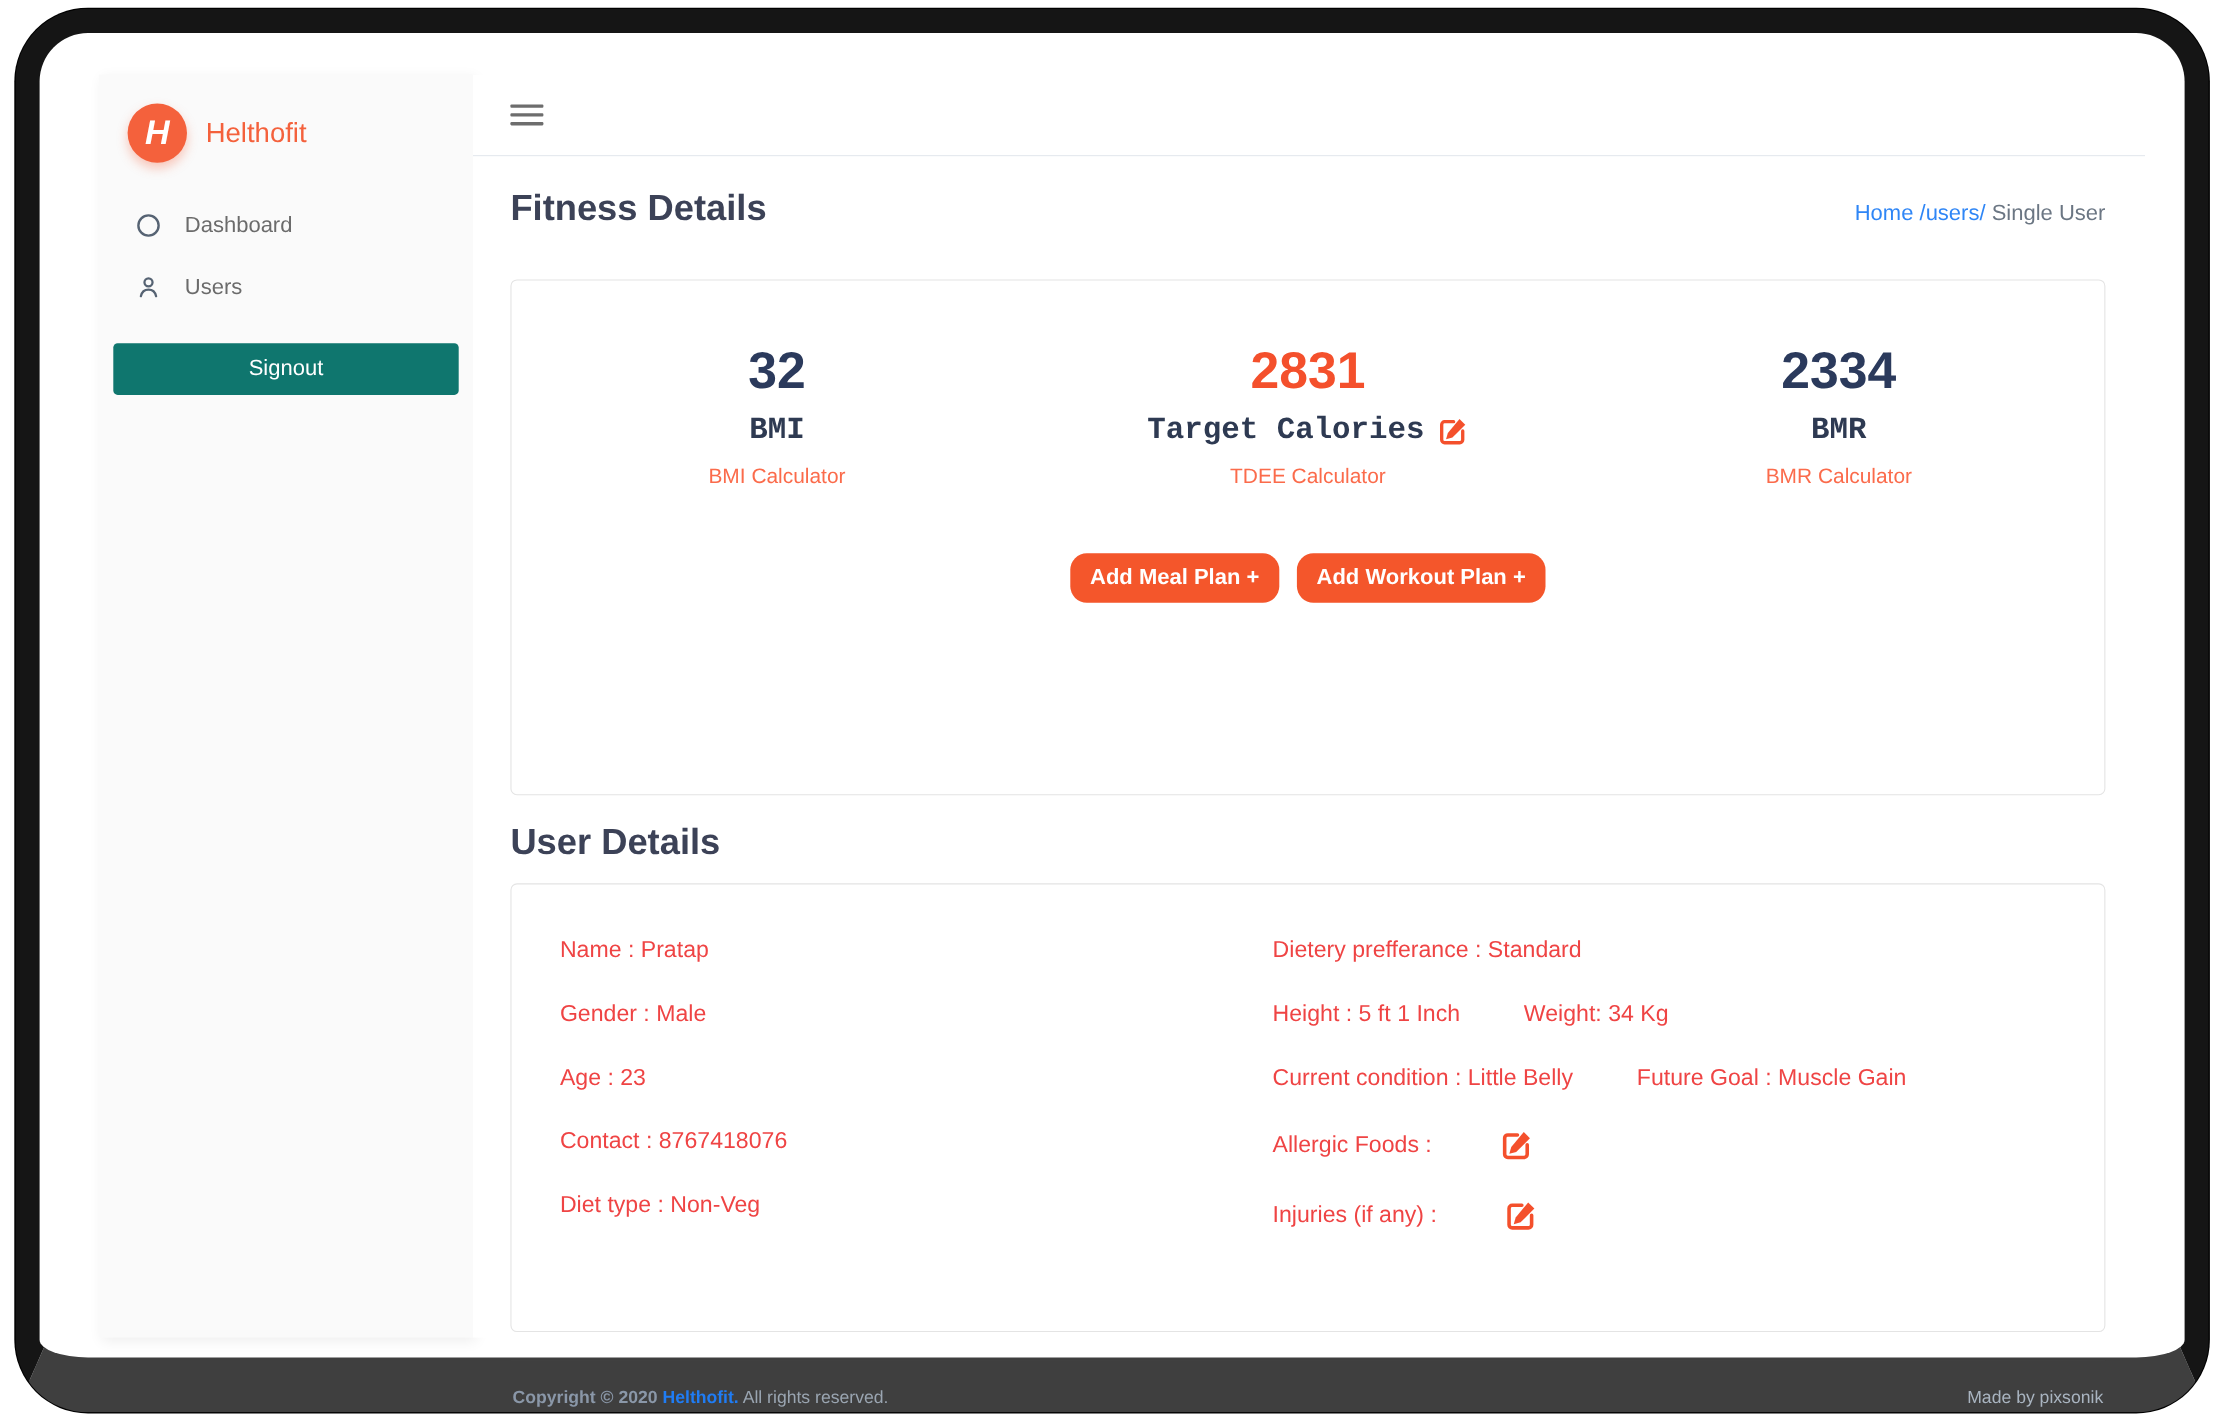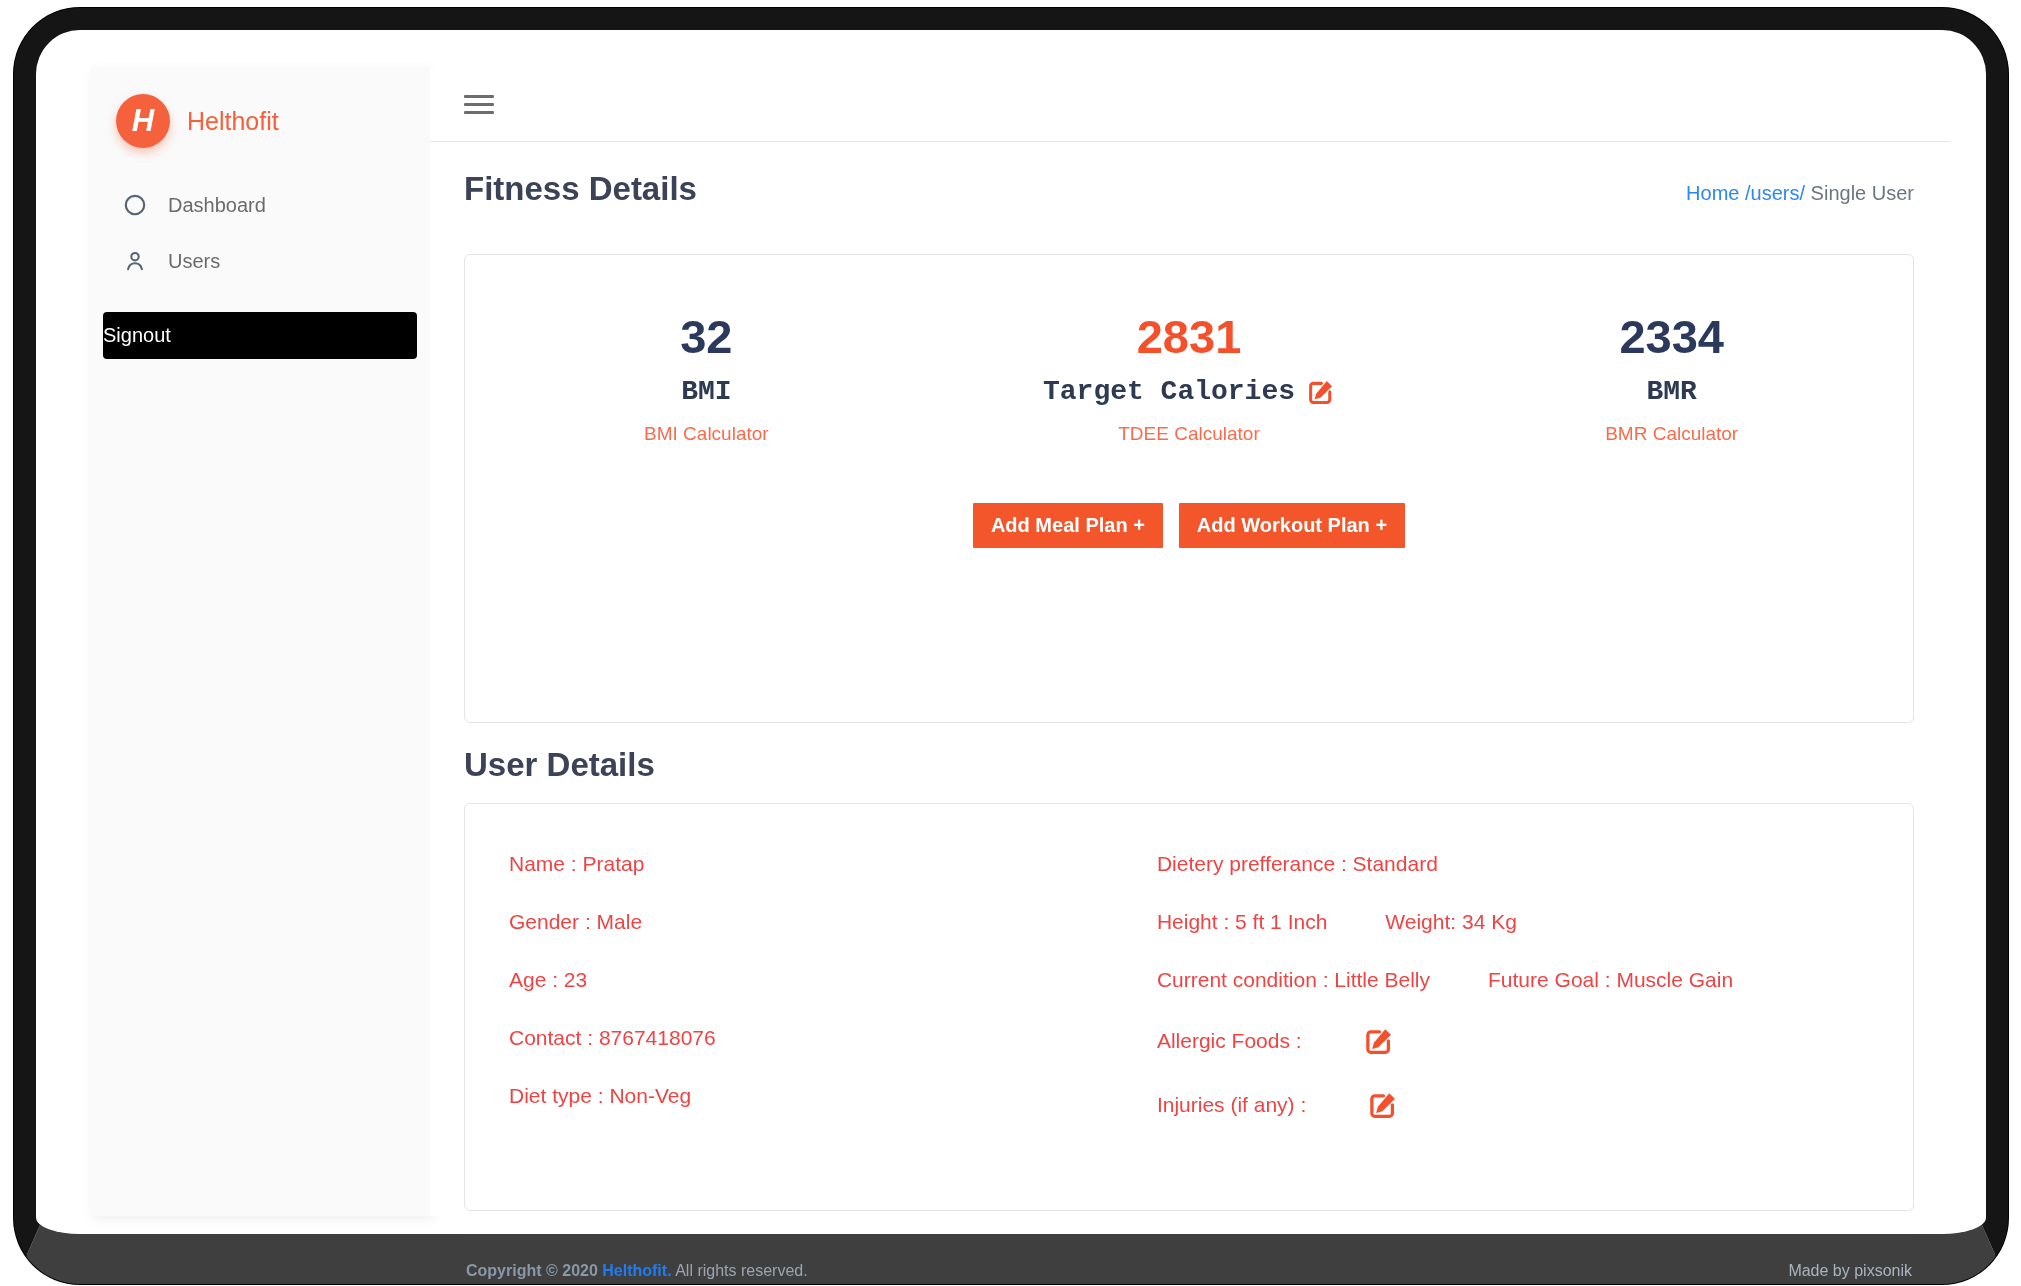--- a/index.html
+++ b/index.html
@@ -28,21 +28,21 @@
     width:54px; height:54px; border-radius:50%; background:#f4613c; color:#fff;
     display:flex; align-items:center; justify-content:center;
     font-style:italic; font-weight:bold; font-size:31px;
     box-shadow:0 5px 10px rgba(244,97,60,.35);
   }
   .brand { color:#f4613c; font-size:25px; }
   .nav { margin-top:44px; display:flex; flex-direction:column; gap:30px; padding-left:32px; }
   .nav-item { display:flex; align-items:center; gap:20px; font-size:20px; color:#6b6b6b; cursor:pointer; }
   .nav-item .nico { width:26px; height:26px; display:inline-flex; }
   .signout {
-    margin:38px 13px 0; background:#000000; color:#fff; text-align:left;
+    margin:38px 13px 0; background:#0f766e; color:#fff; text-align:center;
     padding:12px 0; border-radius:4px; font-size:20px; border:none; cursor:pointer;
   }
 
   
   .main { flex:1; min-width:0; display:flex; flex-direction:column; background:#fff; }
   .topbar { height:74px; border-bottom:1px solid #e4e8ee; display:flex; align-items:center; padding-left:34px; flex:0 0 74px; }
   .hamburger { width:30px; display:flex; flex-direction:column; gap:5px; cursor:pointer; }
   .hamburger span { display:block; height:3px; background:#6d6d6d; border-radius:1px; }
 
   .content { padding:0 36px 0 34px; flex:1; display:flex; flex-direction:column; }
@@ -54,21 +54,21 @@
 
   .stats-card { margin-top:46px; border:1px solid #e4e4e4; border-radius:6px; height:469px; padding-top:54px; }
   .stats-row { display:flex; }
   .stat { flex:1; text-align:center; }
   .stat-value { font-size:47px; font-weight:600; color:#2b3a5c; }
   .stat-label { margin-top:12px; font-size:28px; font-weight:600; color:#2e3a52;
                 display:flex; align-items:center; justify-content:center; gap:12px;font-family:Liberation Mono, monospace; }
   .stat-link { margin-top:16px; font-size:19px; color:#fb6b4b; cursor:pointer; }
   .buttons-row { display:flex; justify-content:center; gap:16px; margin-top:58px; }
   .btn { background:#f4562b; color:#fff; font-size:20px; font-weight:600; padding:11px 18px;
-         border-radius:1px; border:none; cursor:pointer;text-align:right; }
+         border-radius:15px; border:none; cursor:pointer;text-align:right; }
 
   .section-title { margin-top:23px; font-size:33px; font-weight:600; color:#3c4257; }
   .details-card { margin-top:19px; border:1px solid #e4e4e4; border-radius:6px;
                   min-height:408px; padding:48px 40px 30px 44px; display:flex; }
   .details-left { width:47.5%; }
   .details-right { flex:1; }
   .detail-row { font-size:21px; color:#ef4444; margin-bottom:34px; display:flex; align-items:center; }
   .detail-row .seg + .seg { margin-left:58px; }
   .edit-btn { margin-left:62px; display:inline-flex; cursor:pointer; background:none; border:none; padding:0; }
 

